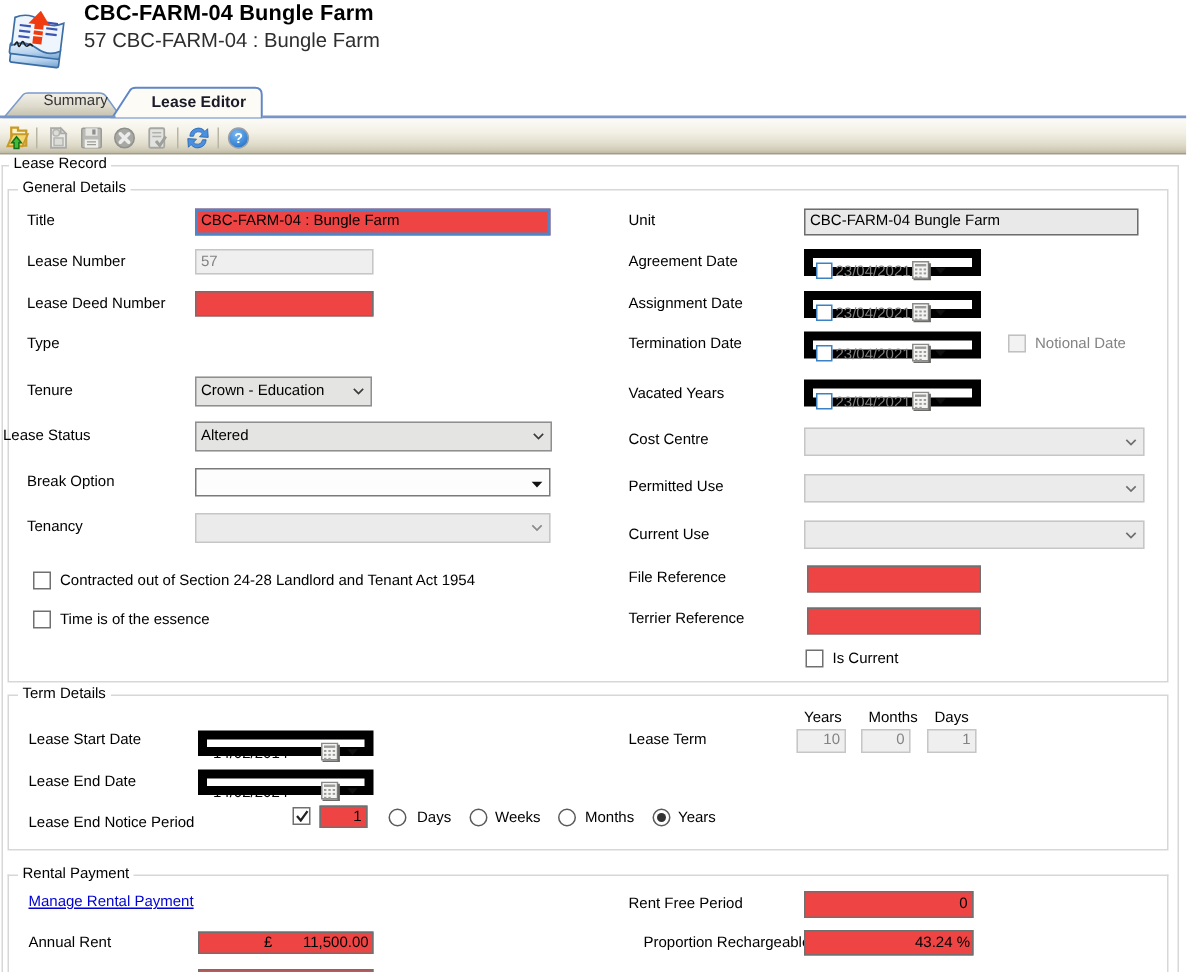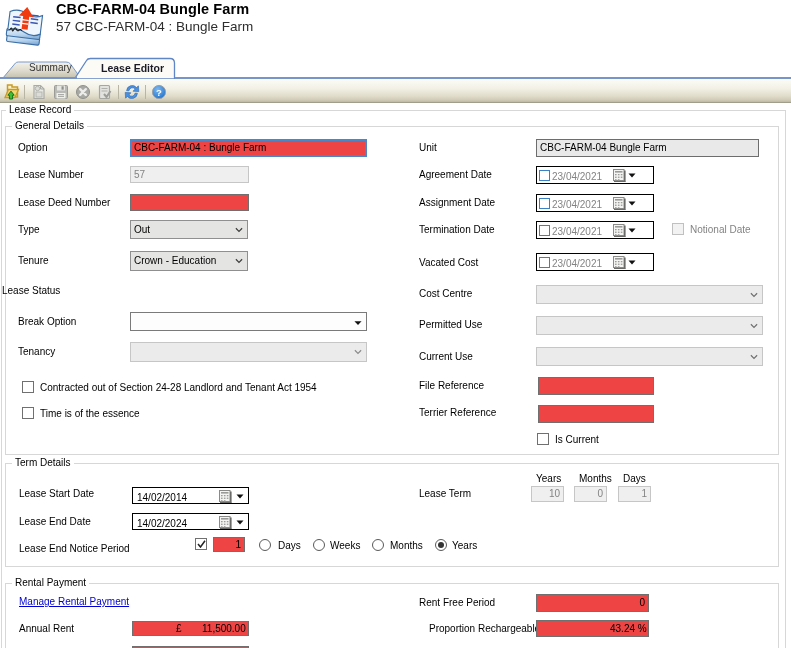--- a/index.html
+++ b/index.html
@@ -11,21 +11,21 @@
   font-size:10px;line-height:15px;padding:0 3px;white-space:nowrap;overflow:hidden;}
 .tbd{background:#efefef;border-color:#c6c6c6;color:#838383;}
 .tbu{background:#e9e9e9;border-color:#6d6d6d;color:#000;}
 .cmb{position:absolute;box-sizing:border-box;background:#e4e4e2;border:1px solid #8f8f8f;
   font-size:10px;padding:0 3px;white-space:nowrap;overflow:hidden;}
 .cmbd{background:#ebebeb;border-color:#c6c6c6;}
 .chev{position:absolute;right:4px;top:50%;margin-top:-3px;width:8px;height:6px;}
 .cb{position:absolute;box-sizing:border-box;width:12px;height:12px;background:#fff;border:1px solid #707070;}
 .rd{position:absolute;box-sizing:border-box;width:12px;height:12px;background:#fff;border:1px solid #5a5a5a;border-radius:50%;}
 .fs{position:absolute;border:1px solid #d7d7d7;box-sizing:border-box;}
-.dp{box-sizing:border-box;width:118px;height:18px;background:#fff;border:1px solid #000000;padding-left:16px;}
+.dp{box-sizing:border-box;width:118px;height:18px;background:#fff;border:6px solid #000000;padding-left:16px;}
 .dp i{position:absolute;left:2px;top:3px;width:11px;height:11px;box-sizing:border-box;border:1px solid #3b82c4;background:#fff;}
 .dp s{position:absolute;left:15px;top:4px;font-size:10px;color:#838383;text-decoration:none;}
 .dp b{position:absolute;left:4px;top:4px;font-size:10px;color:#000;font-weight:normal;}
 .cal{position:absolute;right:27px;top:2px;width:13px;height:13px;}
 .dar{position:absolute;right:17px;top:6px;width:8px;height:5px;}
 .dpt .cal{right:16px;}
 .dpt .dar{right:4px;}
 .leg{position:absolute;background:#fff;padding:0 3px;font-size:10px;line-height:10px;white-space:nowrap;}
 </style>
 </head>
@@ -137,44 +137,44 @@
     <circle cx="8" cy="8" r="6.6" fill="url(#hg)" stroke="#9aa0a8" stroke-width="1"></circle>
     <text x="8" y="11.5" font-family="Liberation Sans" font-size="9.5" font-weight="bold" fill="#fff" text-anchor="middle">?</text>
   </svg>
 
   <div class="fs" style="left:1px;top:110px;width:785px;height:545px;border-bottom:none;"></div>
   <div class="leg" style="left:6px;top:105px;">Lease Record</div>
 
   <div class="fs" style="left:5px;top:126px;width:774px;height:329px;"></div>
   <div class="leg" style="left:12px;top:121px;">General Details</div>
 
-  <div class="lb" style="left:18px;top:143px;">Option</div>
+  <div class="lb" style="left:18px;top:143px;">Title</div>
   <div class="tb" style="left:130px;top:139px;width:237px;height:18px;border:2px solid #4a86c8;line-height:14px;padding:0 2px;">CBC-FARM-04 : Bungle Farm</div>
 
   <div class="lb" style="left:18px;top:170px;">Lease Number</div>
   <div class="tb tbd" style="left:130px;top:166px;width:119px;height:17px;">57</div>
 
   <div class="lb" style="left:18px;top:198px;">Lease Deed Number</div>
   <div class="tb" style="left:130px;top:194px;width:119px;height:17px;"></div>
 
   <div class="lb" style="left:18px;top:225px;">Type</div>
-  <div class="cmb" style="left:130px;top:220px;width:118px;height:19px;line-height:17px;">Out
-    <svg class="chev" viewBox="0 0 9 6">
-        <path d="M1 1 L4.5 4.5 L8 1" fill="none" stroke="#3c3c3c" stroke-width="1.3"></path>
-      </svg>
-  </div>
 
   <div class="lb" style="left:18px;top:256px;">Tenure</div>
   <div class="cmb" style="left:130px;top:251px;width:118px;height:20px;line-height:18px;">Crown - Education
     <svg class="chev" viewBox="0 0 9 6">
         <path d="M1 1 L4.5 4.5 L8 1" fill="none" stroke="#3c3c3c" stroke-width="1.3"></path>
       </svg>
   </div>
 
   <div class="lb" style="left:2px;top:286px;">Lease Status</div>
+  <div class="cmb" style="left:130px;top:281px;width:238px;height:20px;line-height:18px;">Altered
+    <svg class="chev" viewBox="0 0 9 6">
+        <path d="M1 1 L4.5 4.5 L8 1" fill="none" stroke="#3c3c3c" stroke-width="1.3"></path>
+      </svg>
+  </div>
 
   <div class="lb" style="left:18px;top:317px;">Break Option</div>
   <div class="cmb" style="left:130px;top:312px;width:237px;height:19px;background:#fdfdfd;border-color:#7a7a7a;">
     <svg class="chev" style="margin-top:-2px;" viewBox="0 0 9 5">
         <path d="M0.5 0.5 L8.5 0.5 L4.5 4.8 Z" fill="#111"></path>
       </svg>
   </div>
 
   <div class="lb" style="left:18px;top:347px;">Tenancy</div>
   <div class="cmb cmbd" style="left:130px;top:342px;width:237px;height:20px;">
@@ -187,21 +187,21 @@
   <div class="lb" style="left:40px;top:383px;">Contracted out of Section 24-28 Landlord and Tenant Act 1954</div>
   <div class="cb" style="left:22px;top:407px;"></div>
   <div class="lb" style="left:40px;top:409px;">Time is of the essence</div>
 
   <div class="lb" style="left:419px;top:143px;">Unit</div>
   <div class="tb tbu" style="left:536px;top:139px;width:223px;height:18px;">CBC-FARM-04 Bungle Farm</div>
 
   <div class="lb" style="left:419px;top:170px;">Agreement Date</div>
   <div class="lb" style="left:419px;top:198px;">Assignment Date</div>
   <div class="lb" style="left:419px;top:225px;">Termination Date</div>
-  <div class="lb" style="left:419px;top:258px;">Vacated Cost</div>
+  <div class="lb" style="left:419px;top:258px;">Vacated Years</div>
   <div class="lb" style="left:419px;top:289px;">Cost Centre</div>
   <div class="lb" style="left:419px;top:320px;">Permitted Use</div>
   <div class="lb" style="left:419px;top:352px;">Current Use</div>
   <div class="lb" style="left:419px;top:381px;">File Reference</div>
   <div class="lb" style="left:419px;top:408px;">Terrier Reference</div>
 
   <div class="dp ab" style="left:536px;top:166px;">
       <i class="dcb"></i>
       <s>23/04/2021</s>
       <svg class="cal" viewBox="0 0 13 13">

